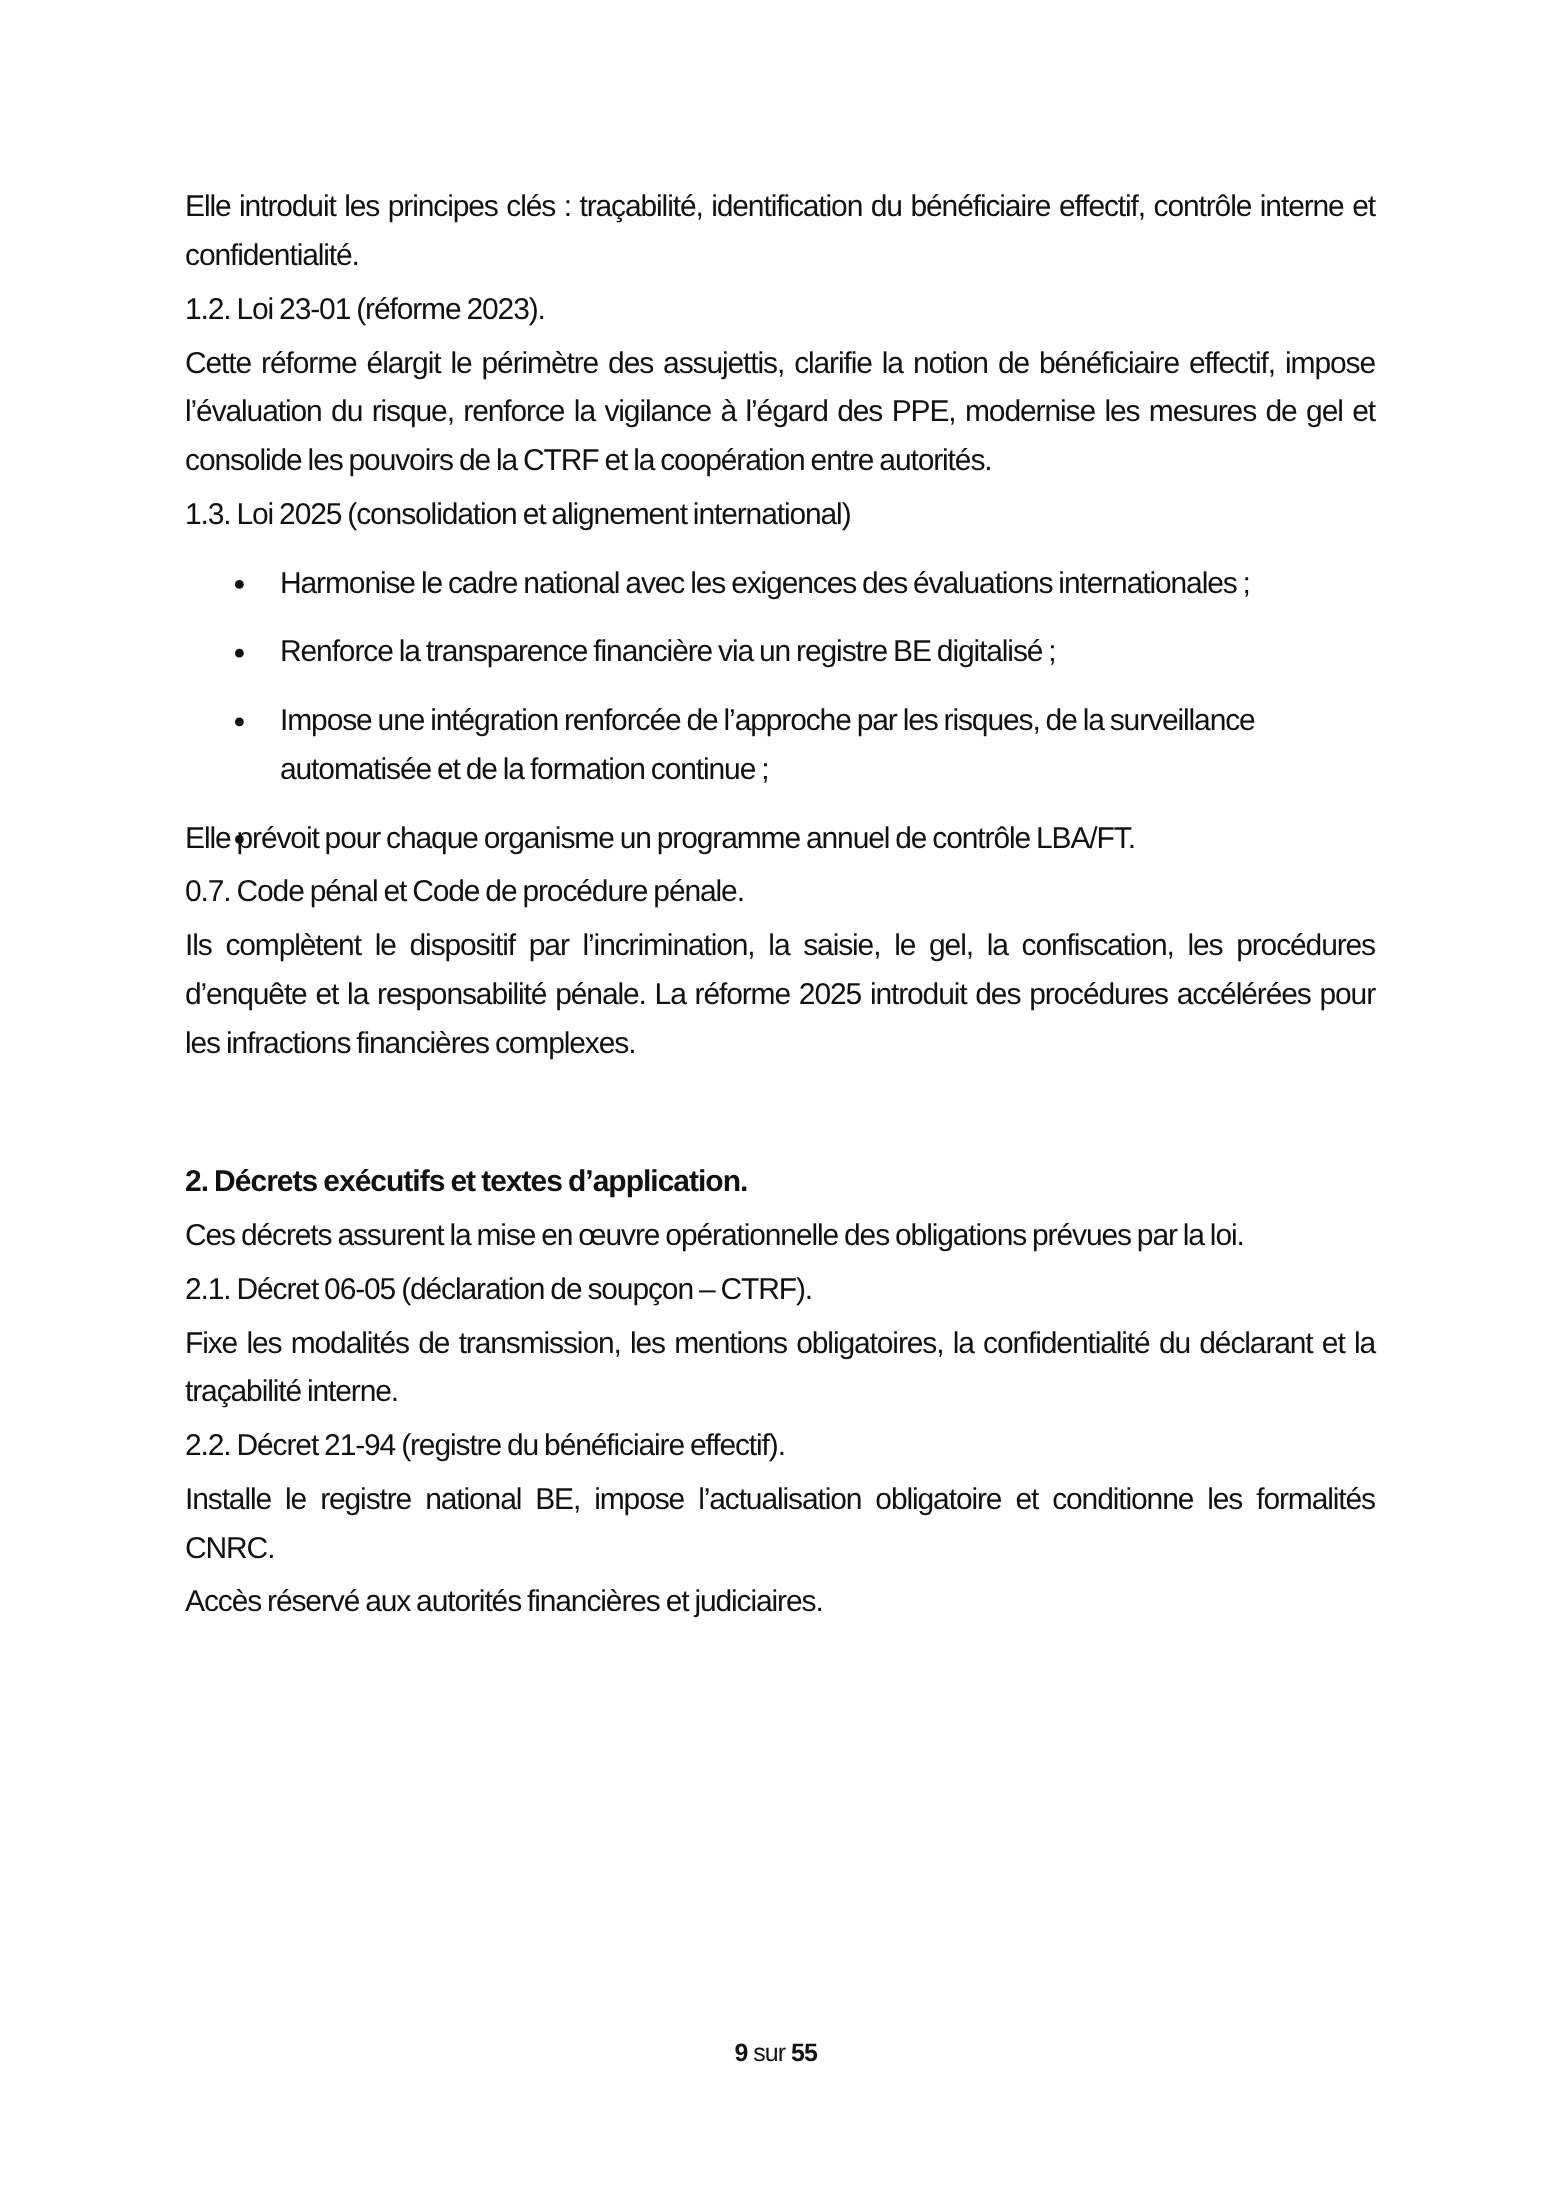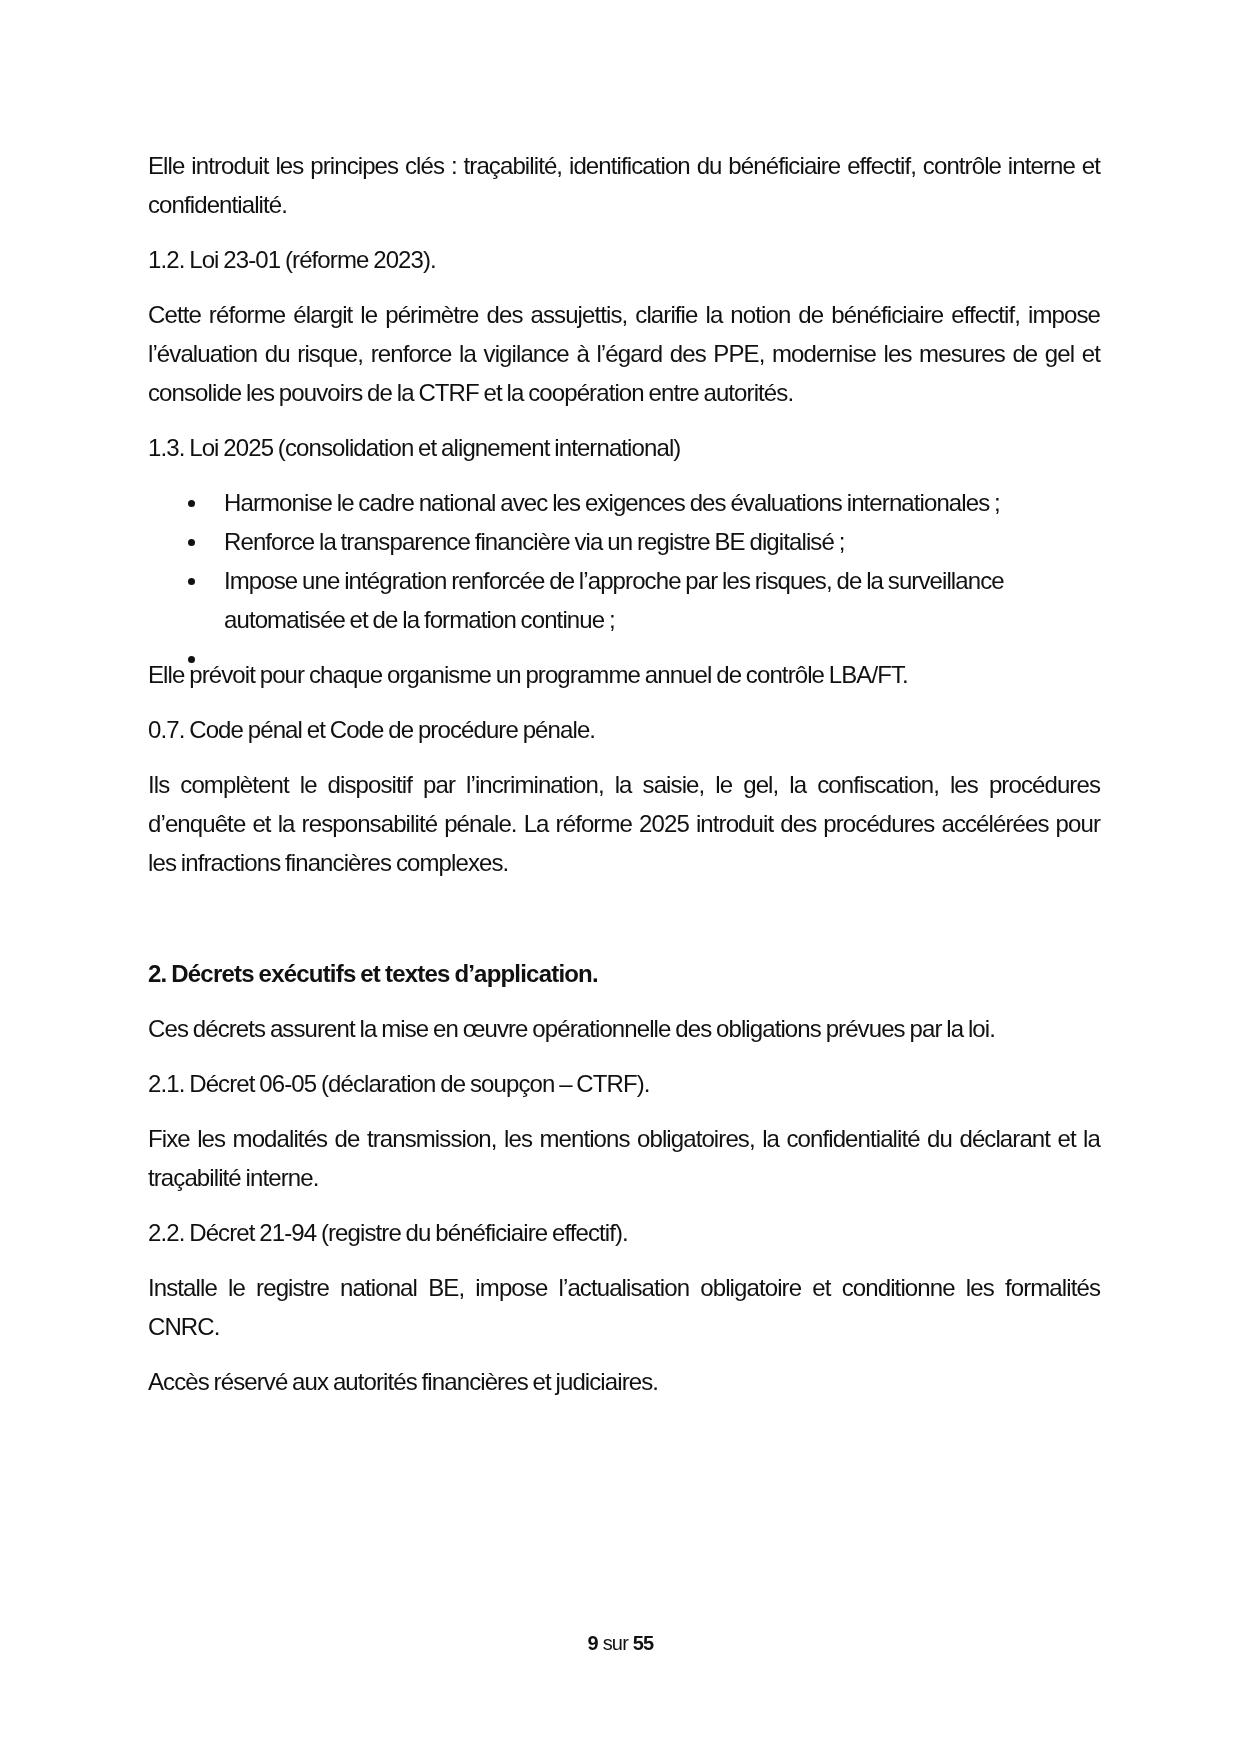--- a/index.html
+++ b/index.html
@@ -7,24 +7,24 @@
     .page {
       position: absolute; left: 0; top: 0; width: 1241px; height: 1755px; background: #fff;
       font-family: "Liberation Sans", sans-serif; color: #111;
     }
     .content {
       position: absolute; left: 148px; top: 146px; width: 952px;
       font-size: 24px; line-height: 39px; letter-spacing: -0.9px; word-spacing: -1px;
     }
     p { margin: 0; }
     .just { text-align: justify; text-align-last: left; }
-    .gap { margin-top: 16px; }
+    .gap { margin-top: 4px; }
     .h1 { font-weight: bold; margin-top: 72px; letter-spacing: -0.8px; }
     ul.bullets { list-style: none; margin: 16px 0 0 0; padding: 0; }
-    ul.bullets li { position: relative; padding-left: 76px; margin-top: 0; }
+    ul.bullets li { position: relative; padding-left: 76px; margin-top: 16px; }
     ul.bullets li:first-child { margin-top: 12px; }
     .bullet-dot {
       position: absolute; left: 40px; top: 17px; width: 7px; height: 7px; border-radius: 50%; background: #111;
     }
     .footer {
       position: absolute; left: 0; width: 1241px; top: 1632px; text-align: center;
       font-family: "Liberation Sans", sans-serif; font-size: 20px; letter-spacing: -0.8px; color: #111;
     }
     .footer b { font-weight: bold; }
   </style>

